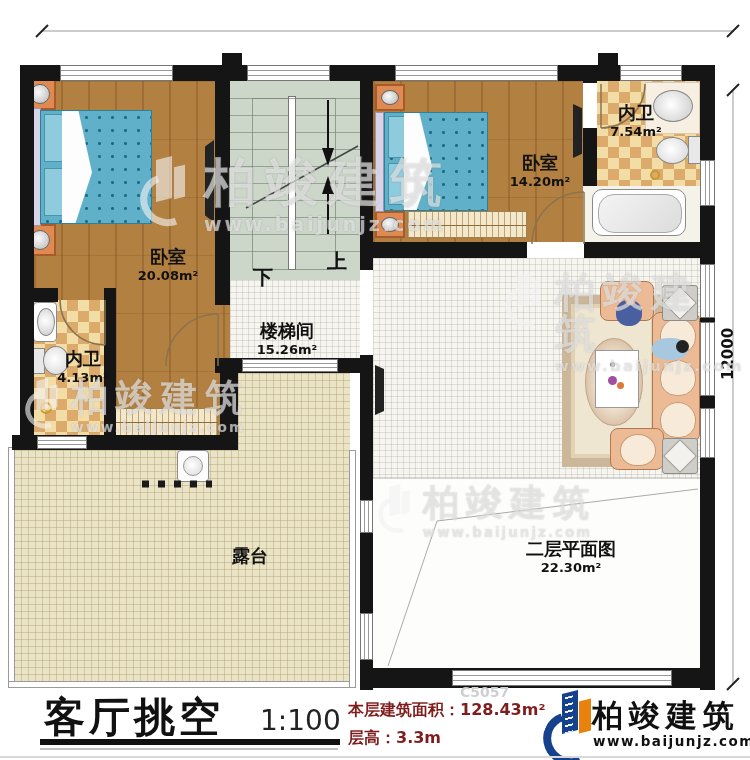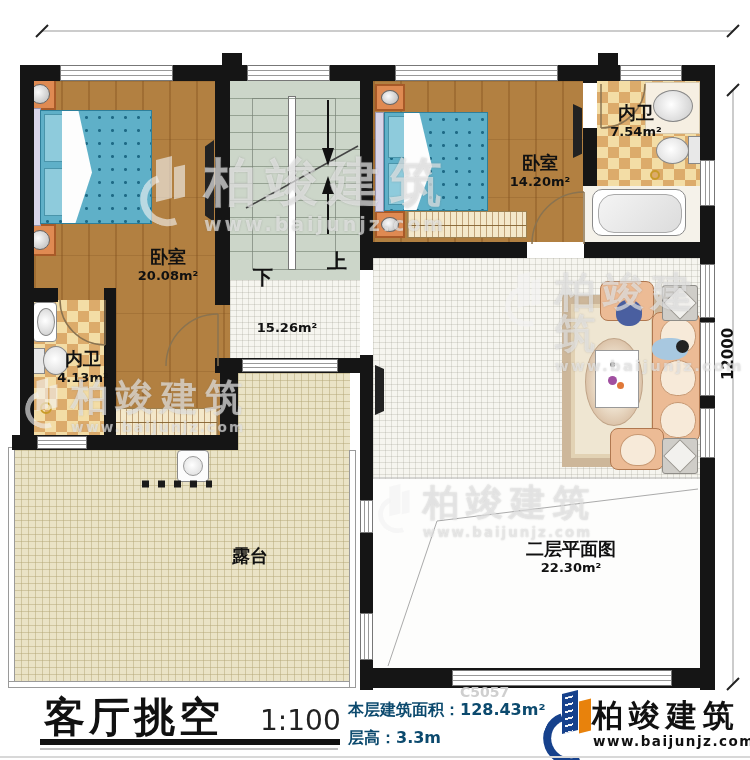--- a/index.html
+++ b/index.html
@@ -64,21 +64,21 @@
   .wm-logo{position:relative;width:54px;height:62px;flex:0 0 auto;}
   .wm-logo .a{position:absolute;left:16px;top:2px;width:16px;height:42px;background:currentColor;transform:skewY(-14deg);}
   .wm-logo .b{position:absolute;left:34px;top:10px;width:11px;height:32px;background:currentColor;transform:skewY(-14deg);}
   .wm-logo .c{position:absolute;left:0;top:18px;width:40px;height:38px;border:7px solid transparent;
       border-left-color:currentColor;border-bottom-color:currentColor;border-radius:50%;transform:rotate(24deg);}
   
   .sheet-title{position:absolute;left:44px;top:690px;font-size:41px;font-weight:bold;letter-spacing:4px;color:#111;}
   .sheet-scale{position:absolute;left:260px;top:704px;font-size:28px;color:#222;}
   .u1{position:absolute;left:40px;top:739px;width:300px;height:6px;background:#111;}
   .u2{position:absolute;left:40px;top:748px;width:298px;height:2px;background:#c0c0c0;}
-  .info{position:absolute;font-size:16px;font-weight:bold;color:#0c4a6e;white-space:nowrap;}
+  .info{position:absolute;font-size:16px;font-weight:bold;color:#7f1d1d;white-space:nowrap;}
   .code{position:absolute;left:460px;top:684px;font-size:14px;color:#cfcfcf;font-weight:bold;}
   .blogo{position:absolute;left:543px;top:691px;width:52px;height:64px;}
   .blogo .t1{position:absolute;left:19px;top:1px;width:16px;height:40px;background:#16418c;transform:skewY(-14deg);
      background-image:repeating-linear-gradient(rgba(255,255,255,.95) 0 2px,transparent 2px 7px);background-size:8px 100%;background-repeat:no-repeat;background-position:3px 4px;}
   .blogo .t2{position:absolute;left:36px;top:9px;width:12px;height:32px;background:#e8820c;transform:skewY(-14deg);}
   .blogo .sw{position:absolute;left:0;top:21px;width:40px;height:38px;border:8px solid transparent;
      border-left-color:#16418c;border-bottom-color:#16418c;border-radius:50%;transform:rotate(24deg);}
   .btxt{position:absolute;left:592px;top:695px;font-size:31px;font-weight:bold;letter-spacing:6px;color:#101010;white-space:nowrap;}
   .burl{position:absolute;left:593px;top:733px;font-size:13.5px;font-weight:bold;letter-spacing:1.5px;color:#101010;}
   .bottomline{position:absolute;left:0;top:756px;width:750px;height:2px;background:#d8d8d8;}
@@ -229,20 +229,21 @@
     <line x1="142" y1="484" x2="212" y2="484" stroke="#1a1a1a" stroke-width="7" stroke-dasharray="7 9"></line>
   </svg>
 
   <div class="rlabel" style="left:112px;top:246px;width:112px;">
     <div class="nm">卧室</div>
     <div class="ar">20.08m²</div>
   </div>
   <div class="updown" style="left:253px;top:264px;">下</div>
   <div class="updown" style="left:327px;top:248px;">上</div>
   <div class="rlabel" style="left:228px;top:320px;width:118px;">
+    <div class="nm">楼梯间</div>
     <div class="ar">15.26m²</div>
   </div>
   <div class="rlabel" style="left:482px;top:152px;width:116px;">
     <div class="nm">卧室</div>
     <div class="ar">14.20m²</div>
   </div>
   <div class="rlabel" style="left:600px;top:102px;width:72px;">
     <div class="nm">内卫</div>
     <div class="ar">7.54m²</div>
   </div>

